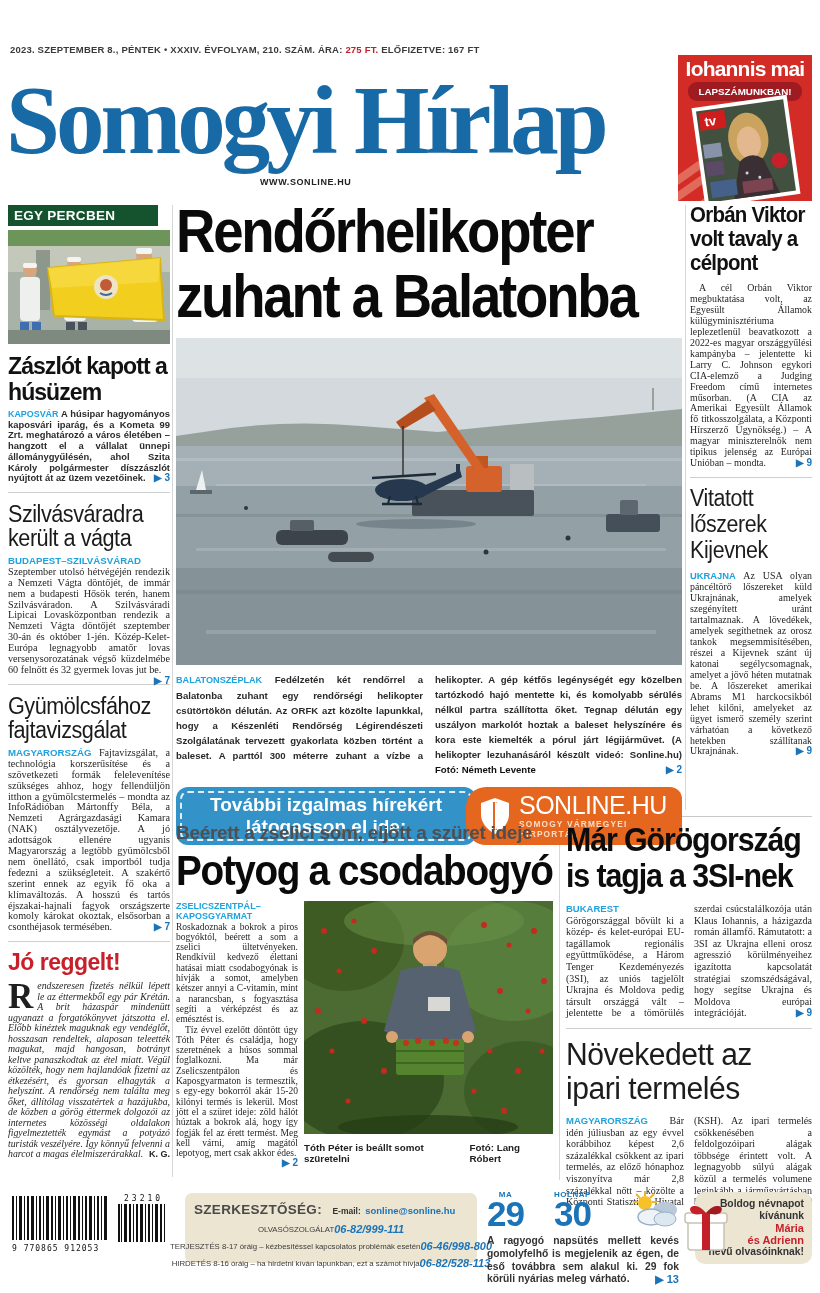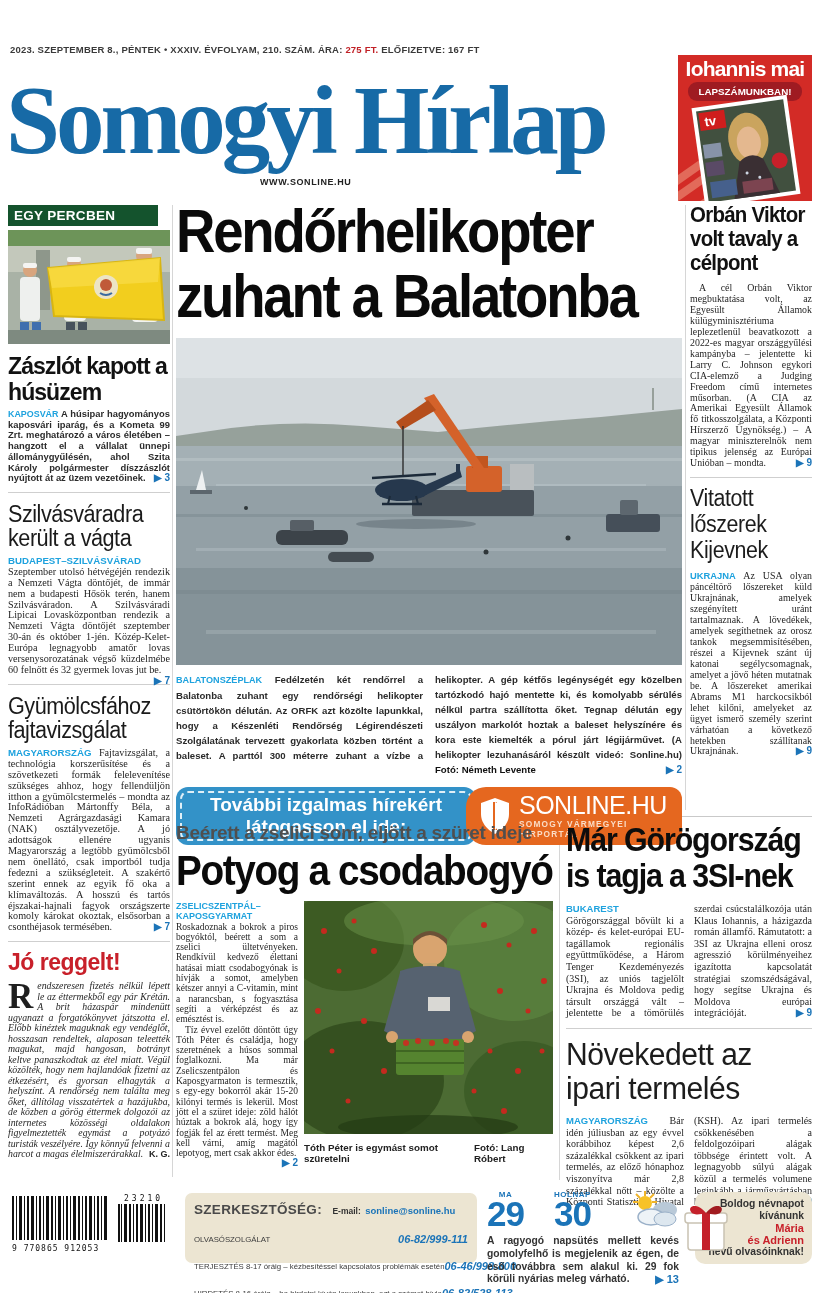--- a/index.html
+++ b/index.html
@@ -86,21 +86,21 @@
            font-size:10px;line-height:11.6px;color:#1f1f1f;text-align:justify;}
   .i-head{font-size:31px;line-height:34px;font-weight:400;letter-spacing:-.5px;color:#1c1c1c;
           transform:scaleX(.97);transform-origin:0 0;width:103%;margin:4px 0 9px;}
 
   
   #barcode{left:12px;top:1194px;}
   #contactbox{left:185px;top:1193px;width:292px;height:70px;background:#ece5d2;border-radius:7px;padding:7px 9px;box-sizing:border-box;}
   .c-title{font-size:13.5px;font-weight:bold;color:#4a4a4a;letter-spacing:.3px;display:inline-block;}
   .c-email-label{font-size:8.5px;font-weight:bold;color:#333;margin-left:6px;}
   .c-email{font-size:9.5px;font-weight:bold;color:#1b74b8;}
-  .c-row{display:flex;justify-content:space-between;align-items:center;margin-top:15px;}
+  .c-row{display:flex;justify-content:center;align-items:center;margin-top:5px;}
   .c-label{font-size:7.8px;color:#3b3b3b;white-space:nowrap;}
   .c-phone{font-size:11px;font-weight:bold;font-style:italic;color:#1b74b8;white-space:nowrap;}
   #weather{left:487px;top:1190px;width:192px;}
   .w-top{display:flex;align-items:flex-start;gap:30px;}
   .w-block{text-align:center;}
   .w-label{font-size:8px;font-weight:bold;color:#1b74b8;letter-spacing:.5px;}
   .w-temp{font-size:35px;line-height:30px;font-weight:bold;color:#1b74b8;letter-spacing:-1px;}
   .w-text{margin-top:6px;font-size:10.3px;line-height:12.8px;font-weight:bold;color:#333;text-align:justify;}
   #namedaybox{left:695px;top:1192px;width:117px;height:72px;background:#ece5d2;border-radius:10px;
               padding:6px 8px 0 0;box-sizing:border-box;}
@@ -366,21 +366,21 @@
             <circle cx="102" cy="142" r="3"></circle>
               <circle cx="114" cy="140" r="3"></circle>
               <circle cx="128" cy="142" r="3"></circle>
             <circle cx="142" cy="140" r="3"></circle>
               <circle cx="152" cy="142" r="3"></circle>
           </g>
           <rect x="124" y="96" width="22" height="14" fill="#e8e6df" opacity=".9"></rect>
           <ellipse cx="124" cy="226" rx="90" ry="12" fill="#243a14" opacity=".7"></ellipse>
         </svg>
         <div class="som-caption">
-          <span>Tóth Péter is egymást somot szüretelni</span>
+          <span>Tóth Péter is beállt somot szüretelni</span>
           <span>Fotó: Lang Róbert</span>
         </div>
       </div>
     </div>
   </div>
 
   <div class="abs" id="rightlow">
     <div class="g-head">Már Görögország is tagja a 3SI-nek</div>
     <div class="two-col">
       <span class="tag">BUKAREST</span>

